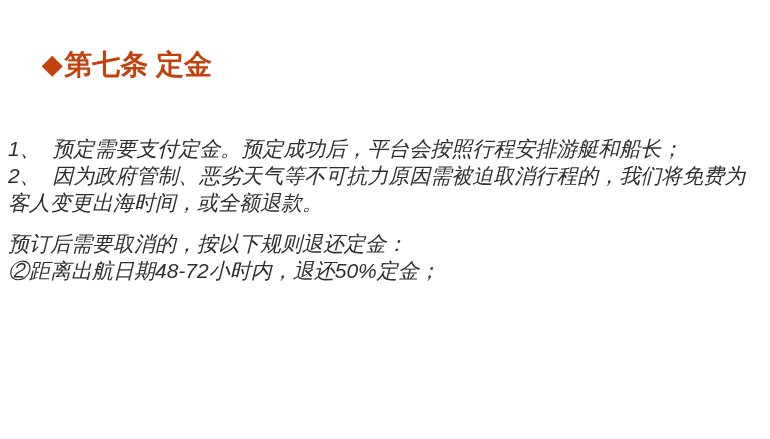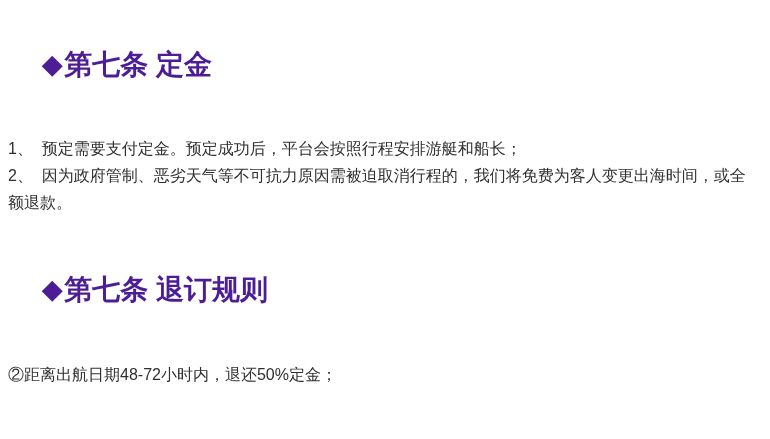--- a/index.html
+++ b/index.html
@@ -17,62 +17,61 @@
   .doc {
     padding: 8px 14px 0 6px;
     box-sizing: border-box;
     width: 770px;
   }
   .sec-heading {
     font-size: 28px;
     font-weight: 700;
     line-height: 38px;
     margin: 0 0 0 5px;
-    color: #4c1d95;
+    color: #c2410c;
     white-space: pre-wrap;
   }
   .sec-heading .diamond {
     font-size: 26px;
     margin-right: 2px;
     position: relative;
     top: -1px;
   }
   .sec-heading.second {
     margin-top: 17px;
   }
   .block {
     margin: 13px 0 0 2px;
   }
   .block.second {
     margin-top: 14px;
   }
   .block p {
     margin: 0;
-    font-size: 16px;
+    font-size: 21px;
     line-height: 27px;
     white-space: pre-wrap;
     color: #2f2f2f;
+    font-style: italic;
   }
 </style>
 </head>
 <body>
 
 <div class="doc">
 
   <h1 class="sec-heading">
     <span class="diamond">◆</span><span>第七条 定金</span>
   </h1>
 
   <div class="block">
     <p>1、  预定需要支付定金。预定成功后，平台会按照行程安排游艇和船长；</p>
     <p>2、  因为政府管制、恶劣天气等不可抗力原因需被迫取消行程的，我们将免费为客人变更出海时间，或全额退款。</p>
   </div>
 
-  <h1 class="sec-heading second">
-    <span class="diamond">◆</span><span>第七条 退订规则</span>
-  </h1>
 
   <div class="block second">
+    <p>预订后需要取消的，按以下规则退还定金：</p>
     <p>②距离出航日期48-72小时内，退还50%定金；</p>
 
   </div>
 
 </div>
 
 </body></html>

